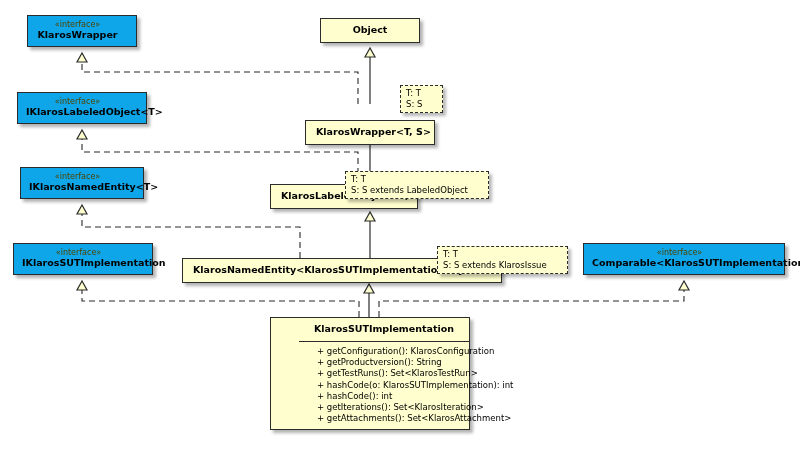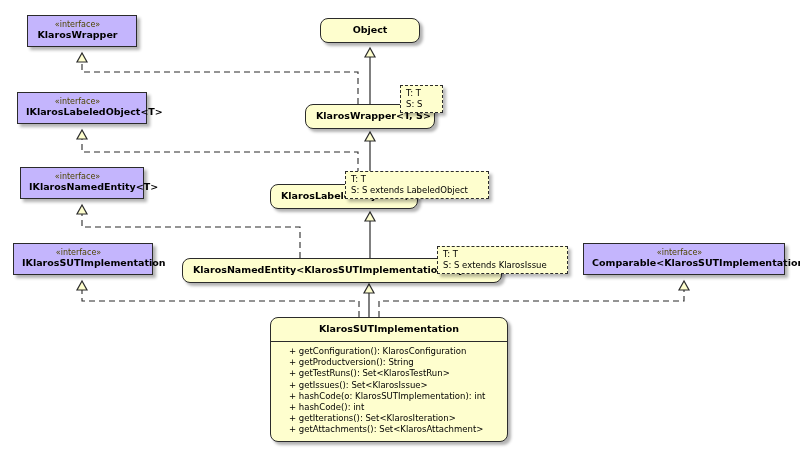--- a/index.html
+++ b/index.html
@@ -21,40 +21,39 @@
   }
   .node {
     position: absolute;
     box-sizing: border-box;
     border: 1px solid #2b2b2b;
     box-shadow: 3px 3px 3px rgba(0,0,0,0.30);
     text-align: center;
     line-height: 1.15;
   }
   .iface {
-    background: #c4b5fd;
+    background: #0ea5e9;
     padding: 4px 17px 5px 8px;
   }
   .iface .stereo {
     font-size: 8px;
     color: #4d4500;
     display: block;
     margin-bottom: 1px;
     font-style: normal;
   }
   .iface .nm {
     font-size: 9.5px;
     font-weight: bold;
     color: #000;
     display: block;
     white-space: nowrap;
   }
   .cls {
     background: #FEFECE;
-    border-radius: 8px;
   }
   .cls .title {
     font-size: 9.5px;
     font-weight: bold;
     color: #000;
     padding: 6px 10px 6px 10px;
     white-space: nowrap;
     display: block;
   }
   .cls.with-members .title {
@@ -174,39 +173,38 @@
 
   <div class="node iface" style="left:583px; top:243px; width:202px;">
     <span class="stereo">«interface»</span>
     <span class="nm">Comparable&lt;KlarosSUTImplementation&gt;</span>
   </div>
 
   <div class="node cls" style="left:320px; top:18px; width:100px;">
     <span class="title">Object</span>
   </div>
 
-  <div class="node cls" style="left:305px; top:104px; width:130px;">
+  <div class="node cls" style="left:305px; top:120px; width:130px;">
     <span class="title">KlarosWrapper&lt;T, S&gt;</span>
   </div>
 
   <div class="node cls" style="left:270px; top:184px; width:148px;">
     <span class="title">KlarosLabeledObject&lt;T, S&gt;</span>
   </div>
 
   <div class="node cls" style="left:182px; top:258px; width:320px;">
     <span class="title">KlarosNamedEntity&lt;KlarosSUTImplementation, SystemUnderTest&gt;</span>
   </div>
 
-  <div class="node cls with-members" style="left:270px; top:317px; width:238px;">
+  <div class="node cls with-members" style="left:270px; top:317px; width:200px;padding-left:28px;">
     <span class="title">KlarosSUTImplementation</span>
     <div class="members">
       <span class="m">+ getConfiguration(): KlarosConfiguration</span>
       <span class="m">+ getProductversion(): String</span>
       <span class="m">+ getTestRuns(): Set&lt;KlarosTestRun&gt;</span>
-      <span class="m">+ getIssues(): Set&lt;KlarosIssue&gt;</span>
       <span class="m">+ hashCode(o: KlarosSUTImplementation): int</span>
       <span class="m">+ hashCode(): int</span>
       <span class="m">+ getIterations(): Set&lt;KlarosIteration&gt;</span>
       <span class="m">+ getAttachments(): Set&lt;KlarosAttachment&gt;</span>
     </div>
   </div>
 
   <div class="tmpl" style="left:400px; top:85px;">
     <span class="p">T: T</span>
     <span class="p">S: S</span>

